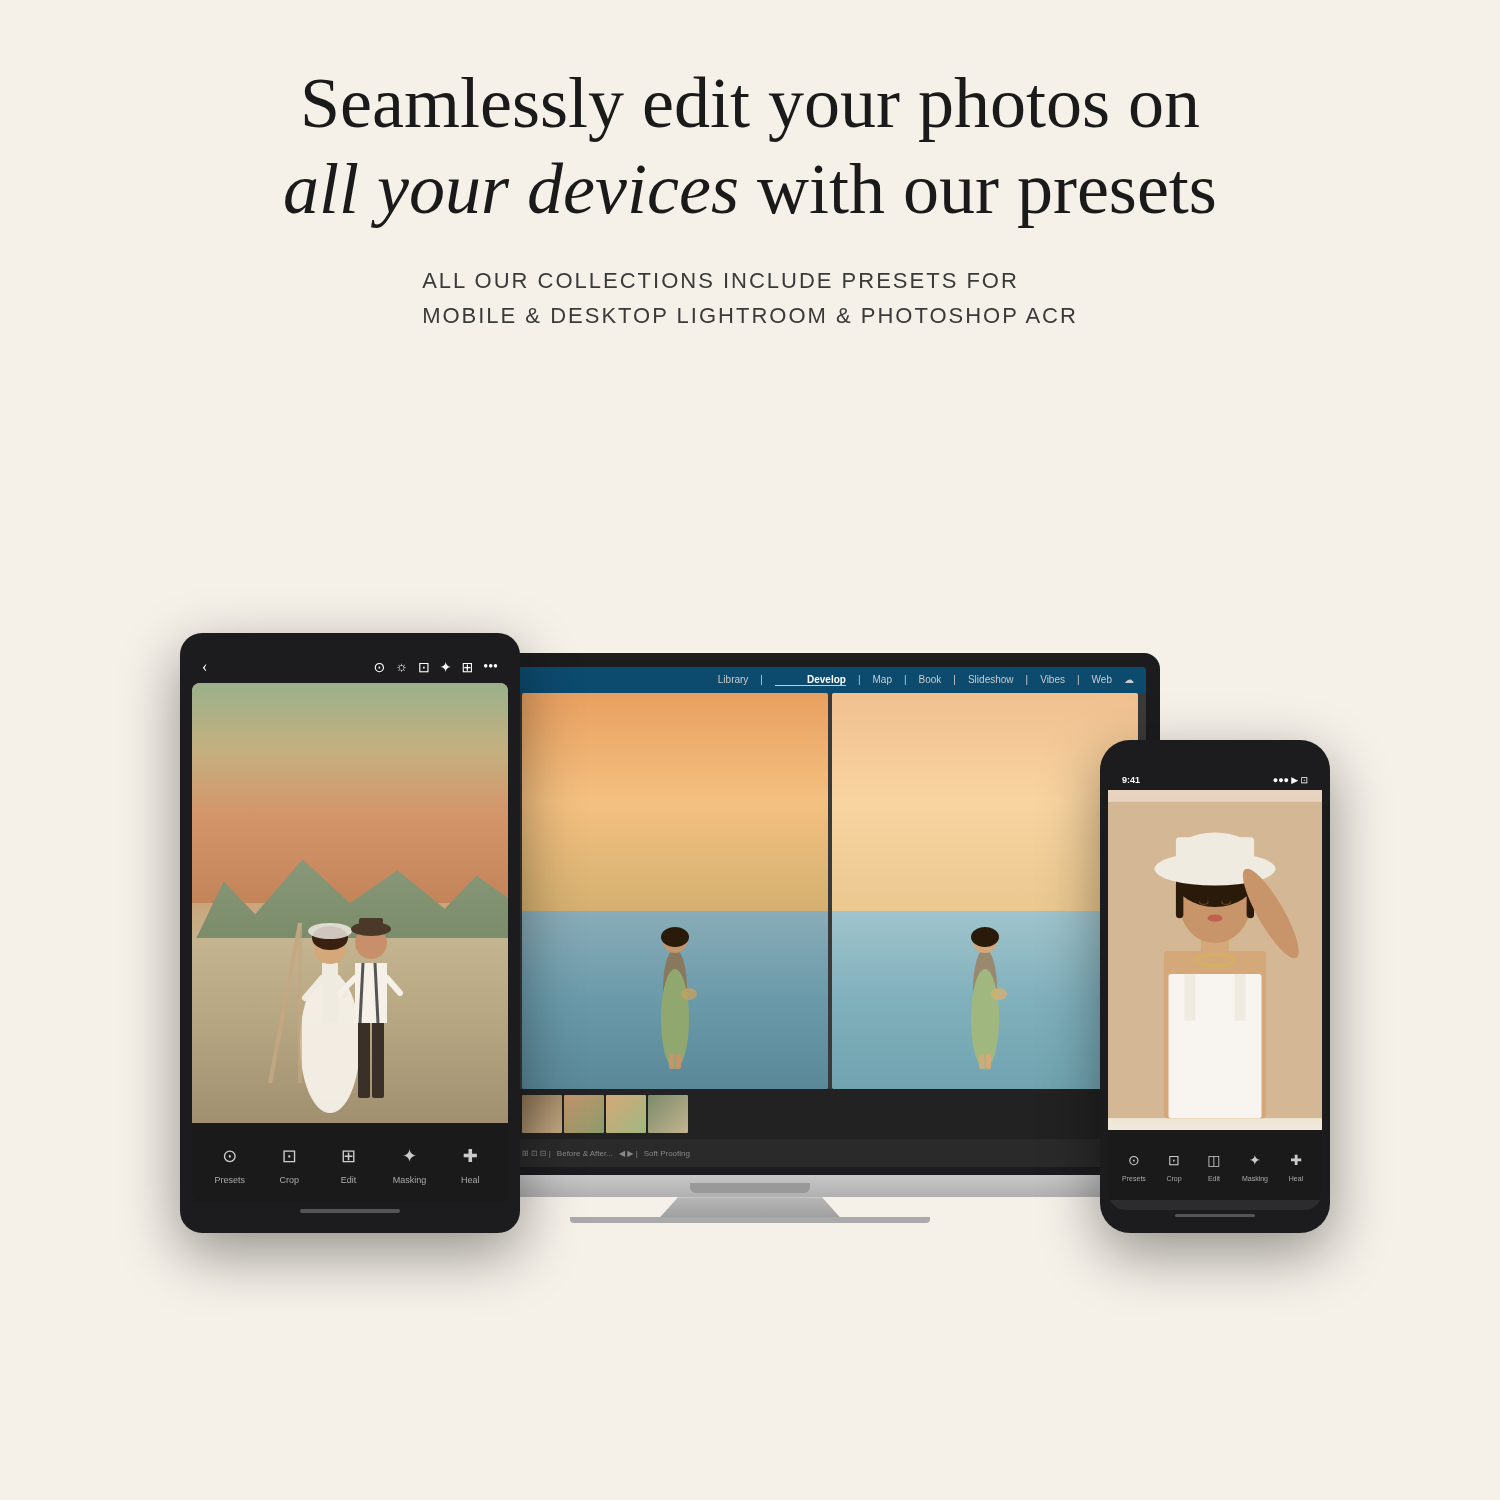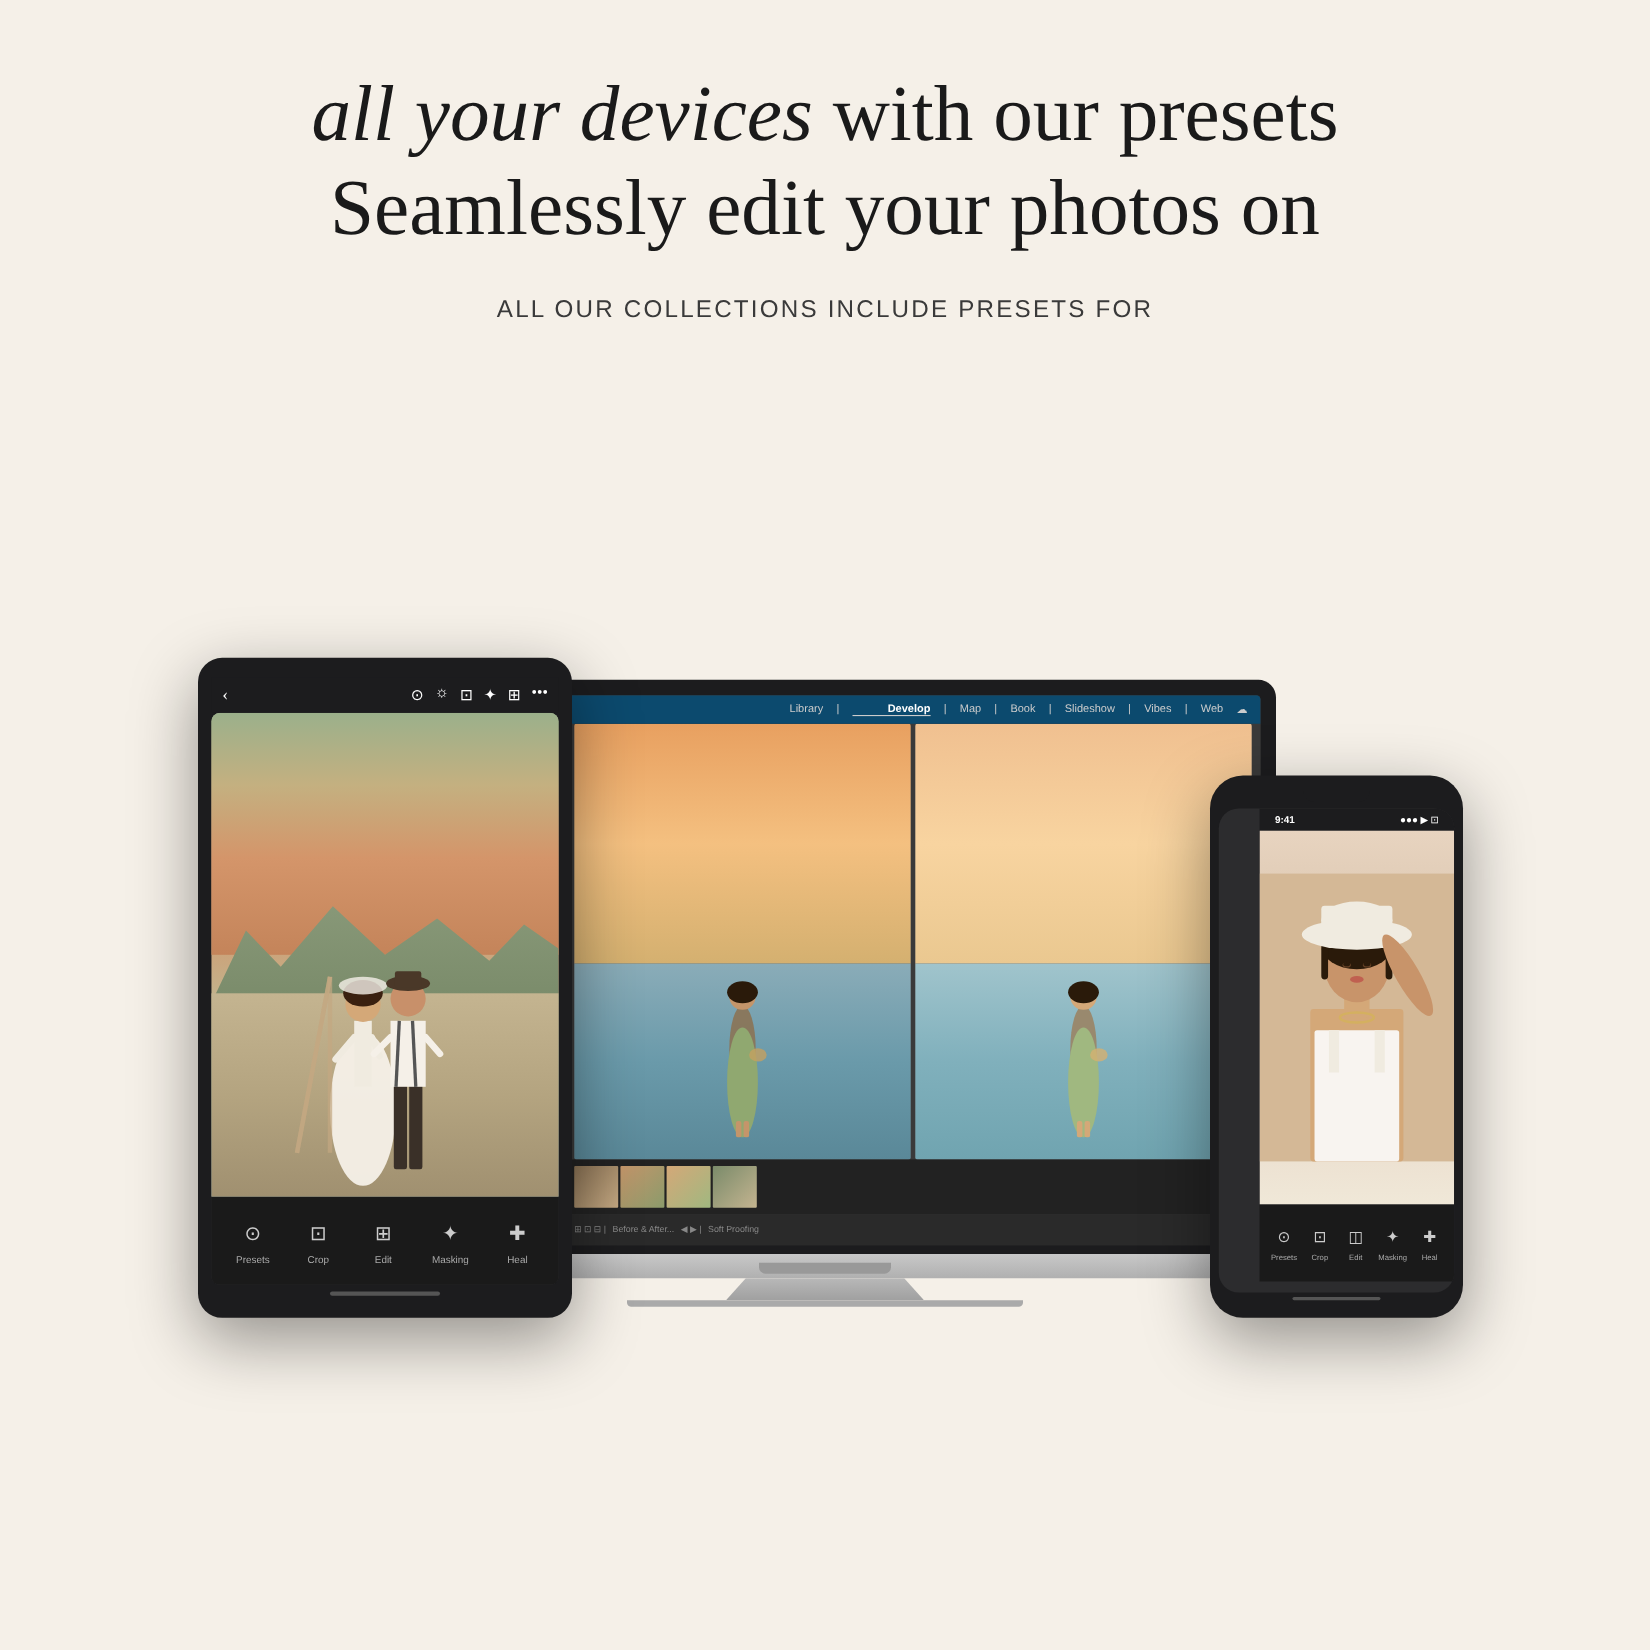--- a/index.html
+++ b/index.html
@@ -439,21 +439,20 @@
       margin: 0 auto 6px;
       position: relative;
       z-index: 1;
     }
 
     .phone-screen {
       background: #2c2c2e;
       border-radius: 18px;
       overflow: hidden;
       height: 440px;
-      padding-left: 37px;
     }
 
     .phone-status-bar {
       height: 20px;
       background: #1c1c1e;
       display: flex;
       justify-content: space-between;
       align-items: center;
       padding: 0 14px;
     }
@@ -629,28 +628,29 @@
       color: #fff;
       font-size: 16px;
     }
   </style>
 </head>
 <body>
 
 <div class="page-container">
 
   <div class="headline">
+    <span class="headline-main">Seamlessly edit your photos on</span>
     <span class="headline-main">
       <span class="headline-italic">all your devices</span><span> with our presets</span>
     </span>
-    <span class="headline-main">Seamlessly edit your photos on</span>
   </div>
 
   <div class="subheadline">
     <span>ALL OUR COLLECTIONS INCLUDE PRESETS FOR</span><br>
+    <span>MOBILE &amp; DESKTOP LIGHTROOM &amp; PHOTOSHOP ACR</span>
   </div>
 
   <div class="devices-container">
 
     <div class="laptop">
       <div class="laptop-screen-outer">
 
 
         <div class="laptop-screen">
 

